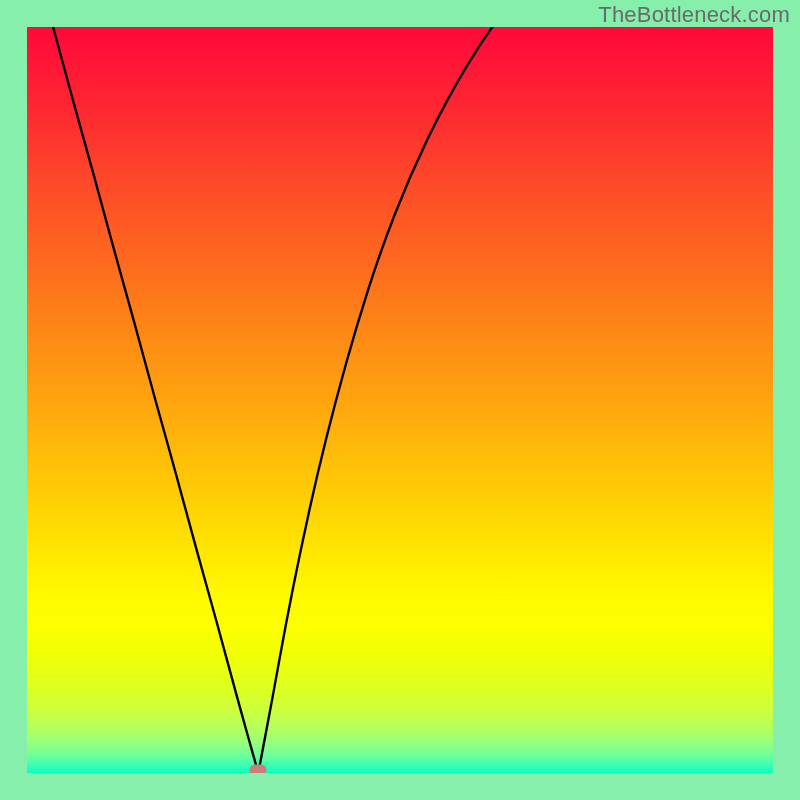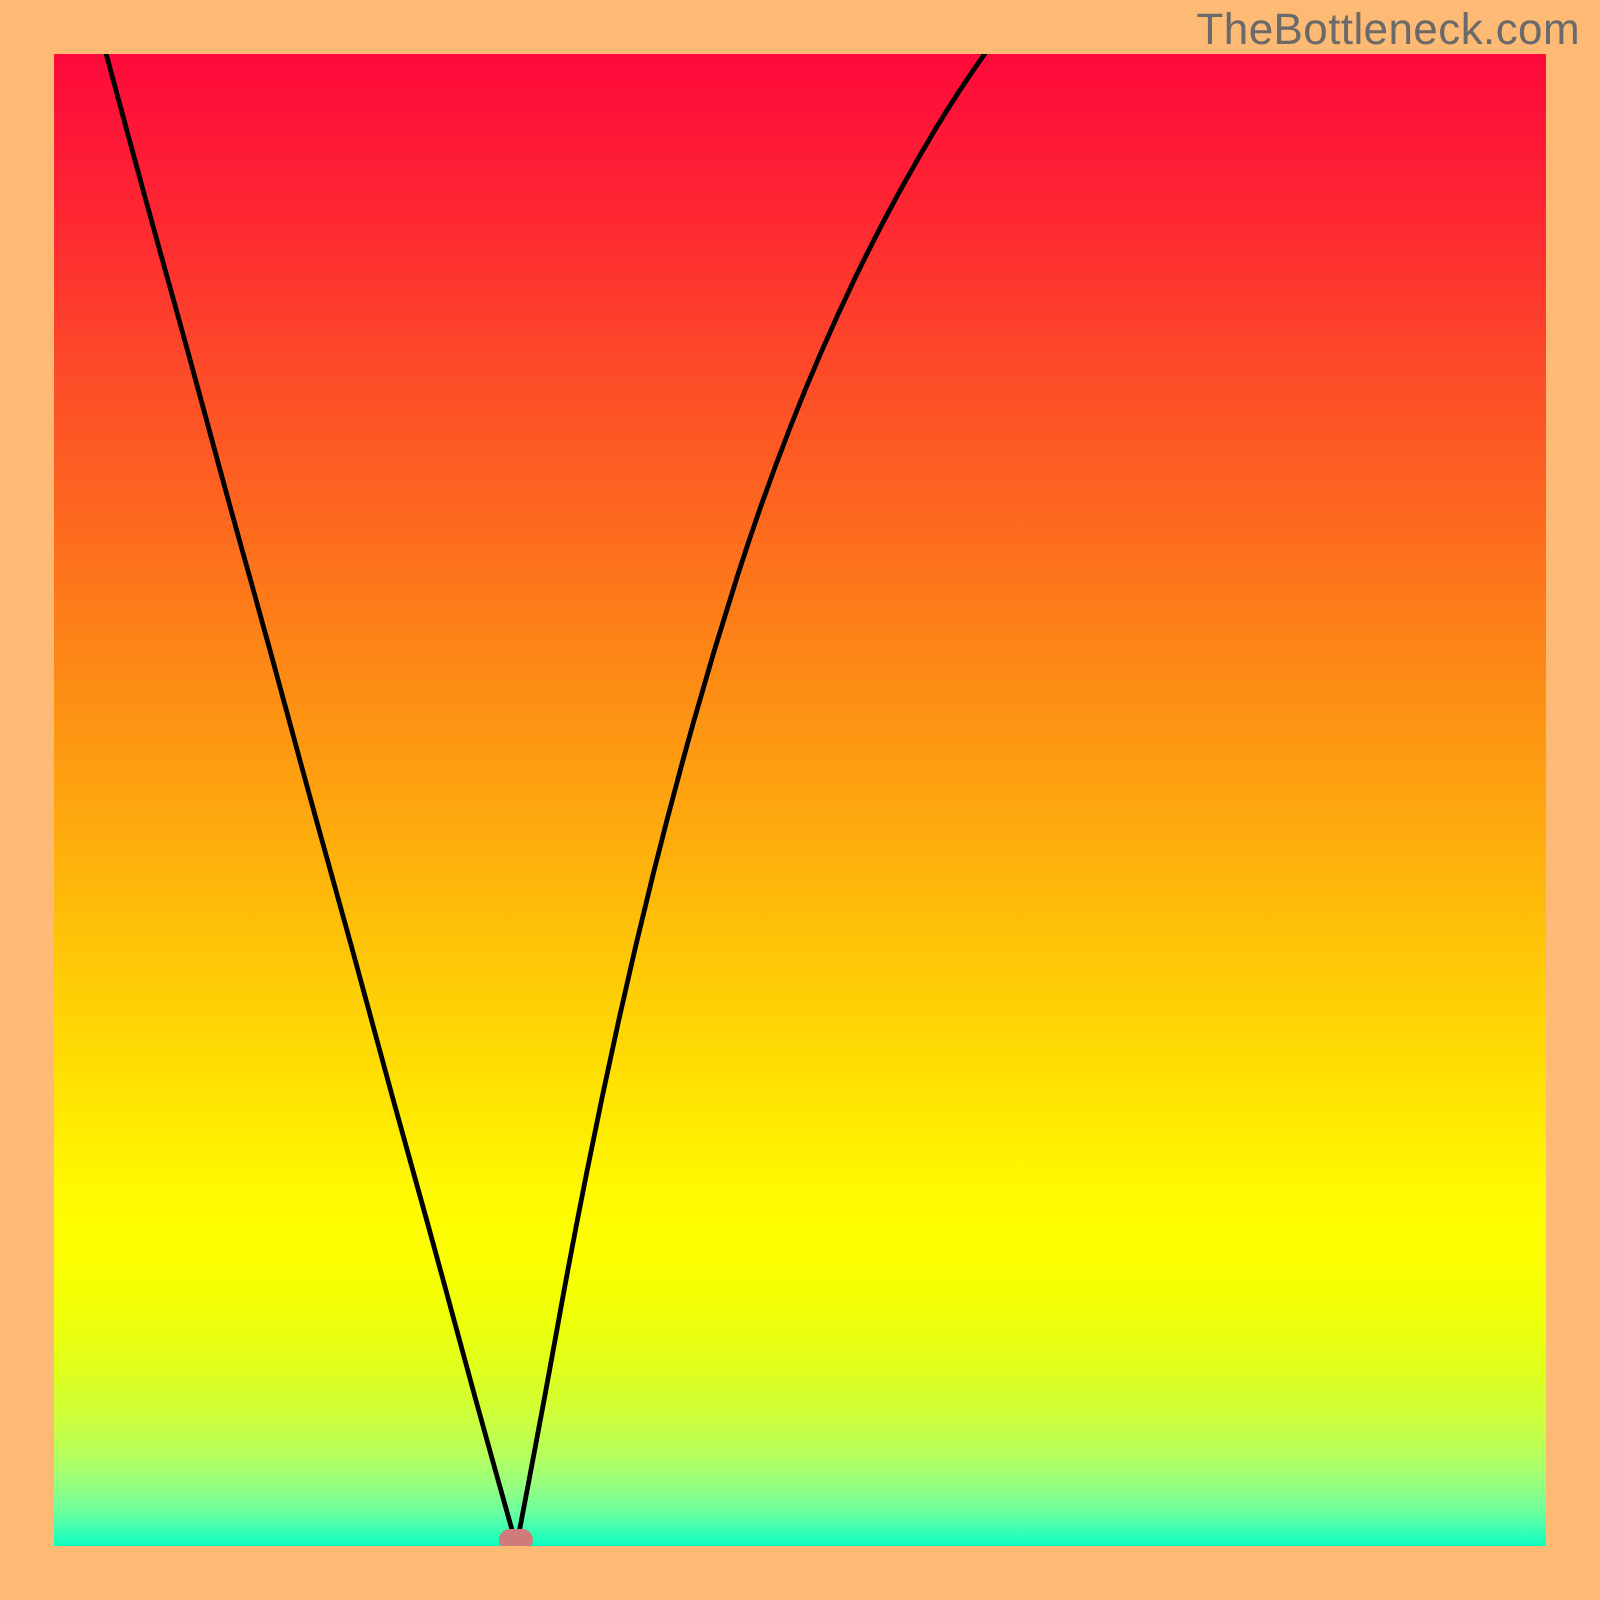--- a/index.html
+++ b/index.html
@@ -8,21 +8,21 @@
     width: 800px;
     height: 800px;
     background: #000;
     overflow: hidden;
     font-family: Arial, Helvetica, sans-serif;
   }
   .outer {
     position: relative;
     width: 800px;
     height: 800px;
-    background: #fdba74;
+    background: #86efac;
     text-decoration: underline;
   }
   .watermark {
     position: absolute;
     top: 2px;
     right: 10px;
     color: #6a6a6a;
     font-size: 22px;
     font-weight: 500;
     letter-spacing: 0.2px;

